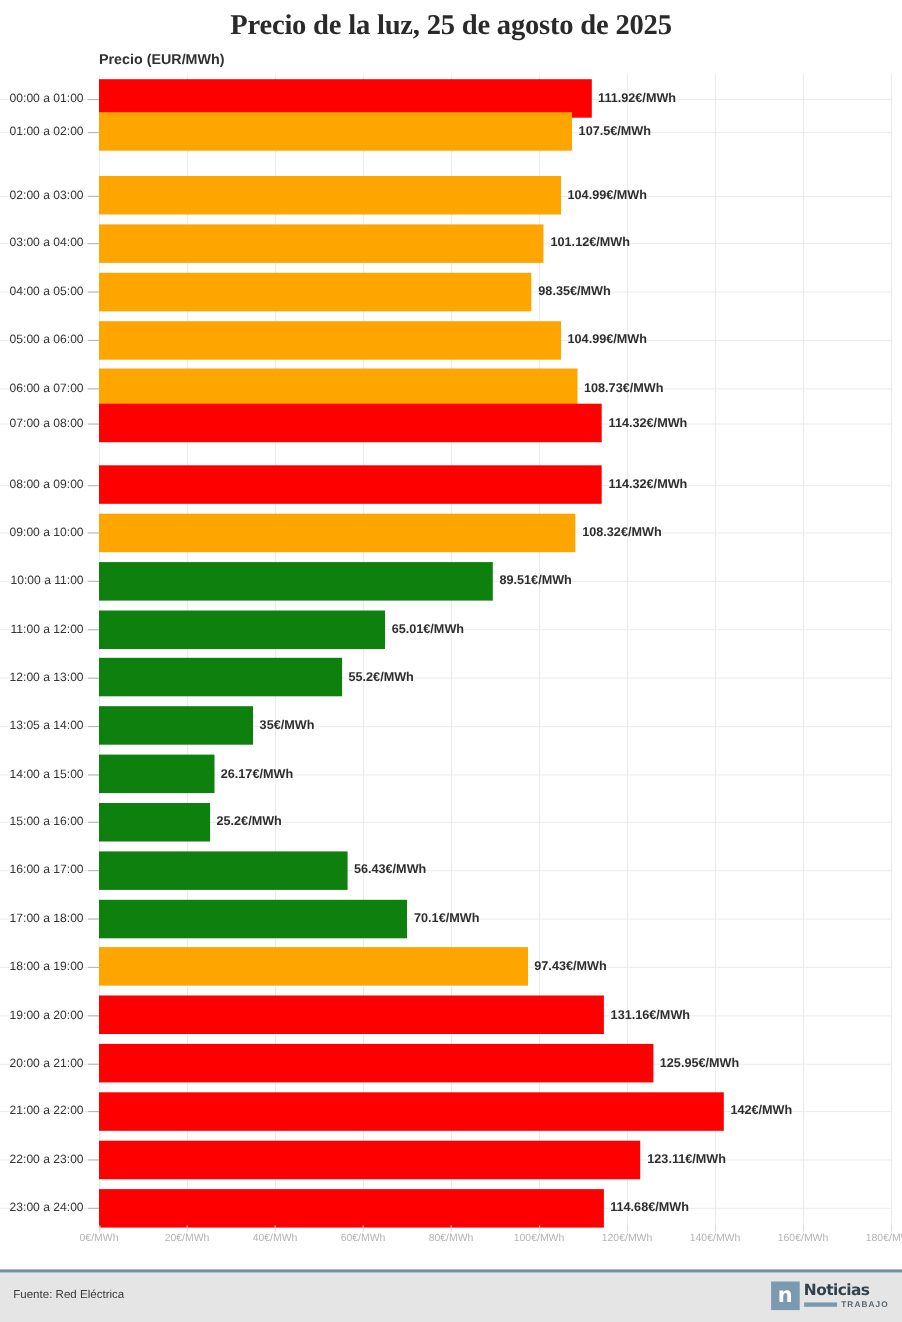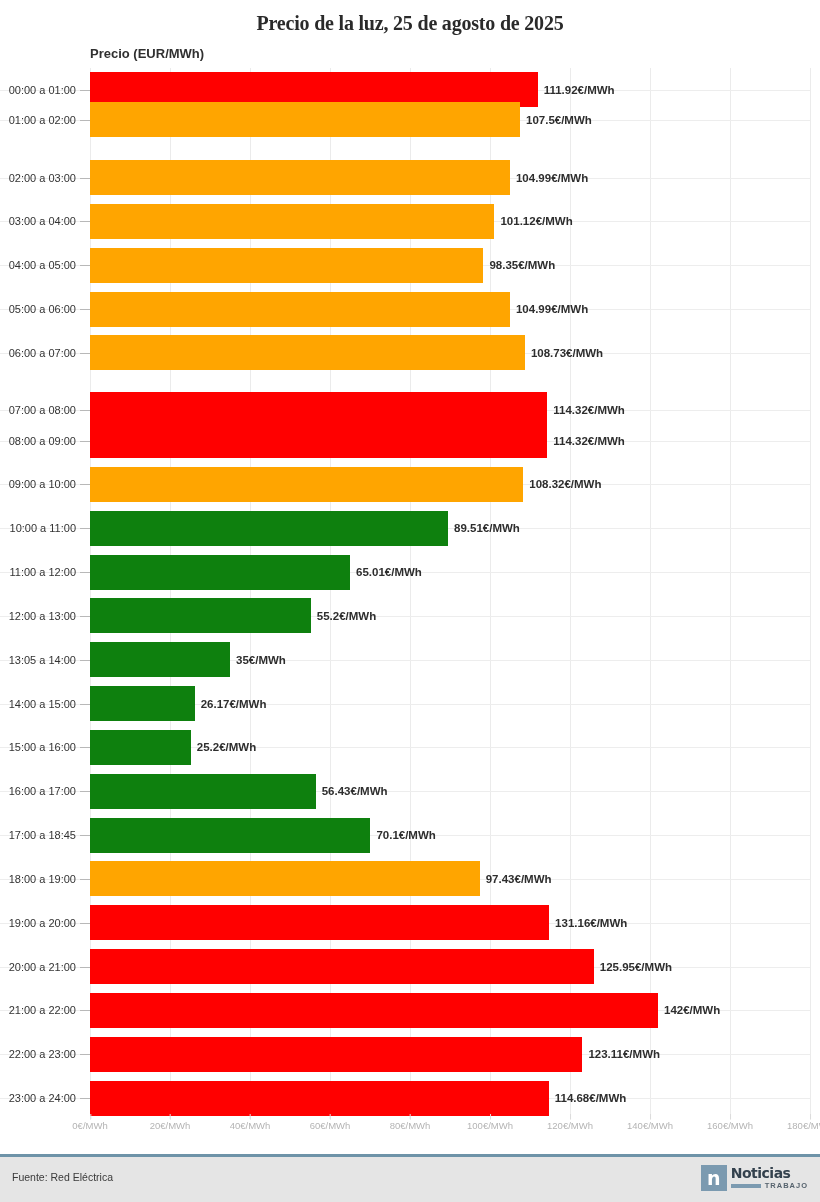--- a/index.html
+++ b/index.html
@@ -13,21 +13,21 @@
     font-family: "Liberation Sans", sans-serif;
     color: #2b2b2b;
     position: relative;
     overflow: hidden;
   }
 
   .chart-title {
     text-align: center;
     font-family: "Liberation Serif", serif;
     font-weight: bold;
-    font-size: 20px;
+    font-size: 26px;
     color: #2a2a2a;
     letter-spacing: -0.2px;
     padding-top: 9px;
     height: 30px;
     line-height: 28px;
   }
 
   .axis-title {
     position: absolute;
     left: 90px;
@@ -286,21 +286,21 @@
           <div class="bar" style="width: 419.96px; background: rgb(255, 165, 0); top: 4.41667px;"></div>
           <div class="bar-value" style="left: 419.96px;">104.99€/MWh</div>
         </div>
         <div class="row" style="top: 263px; height: 43.8333px;">
           <div class="row-line"></div>
           <div class="tick-stub"></div>
           <div class="row-label">06:00 a 07:00</div>
           <div class="bar" style="width: 434.92px; background: rgb(255, 165, 0); top: 4.41667px;"></div>
           <div class="bar-value" style="left: 434.92px;">108.73€/MWh</div>
         </div>
-        <div class="row" style="top: 320px; height: 43.8333px;">
+        <div class="row" style="top: 295px; height: 43.8333px;">
           <div class="row-line"></div>
           <div class="tick-stub"></div>
           <div class="row-label">07:00 a 08:00</div>
           <div class="bar" style="width: 457.28px; background: rgb(255, 0, 0); top: 4.41667px;"></div>
           <div class="bar-value" style="left: 457.28px;">114.32€/MWh</div>
         </div>
         <div class="row" style="top: 350.667px; height: 43.8333px;">
           <div class="row-line"></div>
           <div class="tick-stub"></div>
           <div class="row-label">08:00 a 09:00</div>
@@ -359,21 +359,21 @@
         <div class="row" style="top: 701.333px; height: 43.8333px;">
           <div class="row-line"></div>
           <div class="tick-stub"></div>
           <div class="row-label">16:00 a 17:00</div>
           <div class="bar" style="width: 225.72px; background: rgb(14, 128, 14); top: 4.41667px;"></div>
           <div class="bar-value" style="left: 225.72px;">56.43€/MWh</div>
         </div>
         <div class="row" style="top: 745.167px; height: 43.8333px;">
           <div class="row-line"></div>
           <div class="tick-stub"></div>
-          <div class="row-label">17:00 a 18:45</div>
+          <div class="row-label">17:00 a 18:00</div>
           <div class="bar" style="width: 280.4px; background: rgb(14, 128, 14); top: 4.41667px;"></div>
           <div class="bar-value" style="left: 280.4px;">70.1€/MWh</div>
         </div>
         <div class="row" style="top: 789px; height: 43.8333px;">
           <div class="row-line"></div>
           <div class="tick-stub"></div>
           <div class="row-label">18:00 a 19:00</div>
           <div class="bar" style="width: 389.72px; background: rgb(255, 165, 0); top: 4.41667px;"></div>
           <div class="bar-value" style="left: 389.72px;">97.43€/MWh</div>
         </div>

